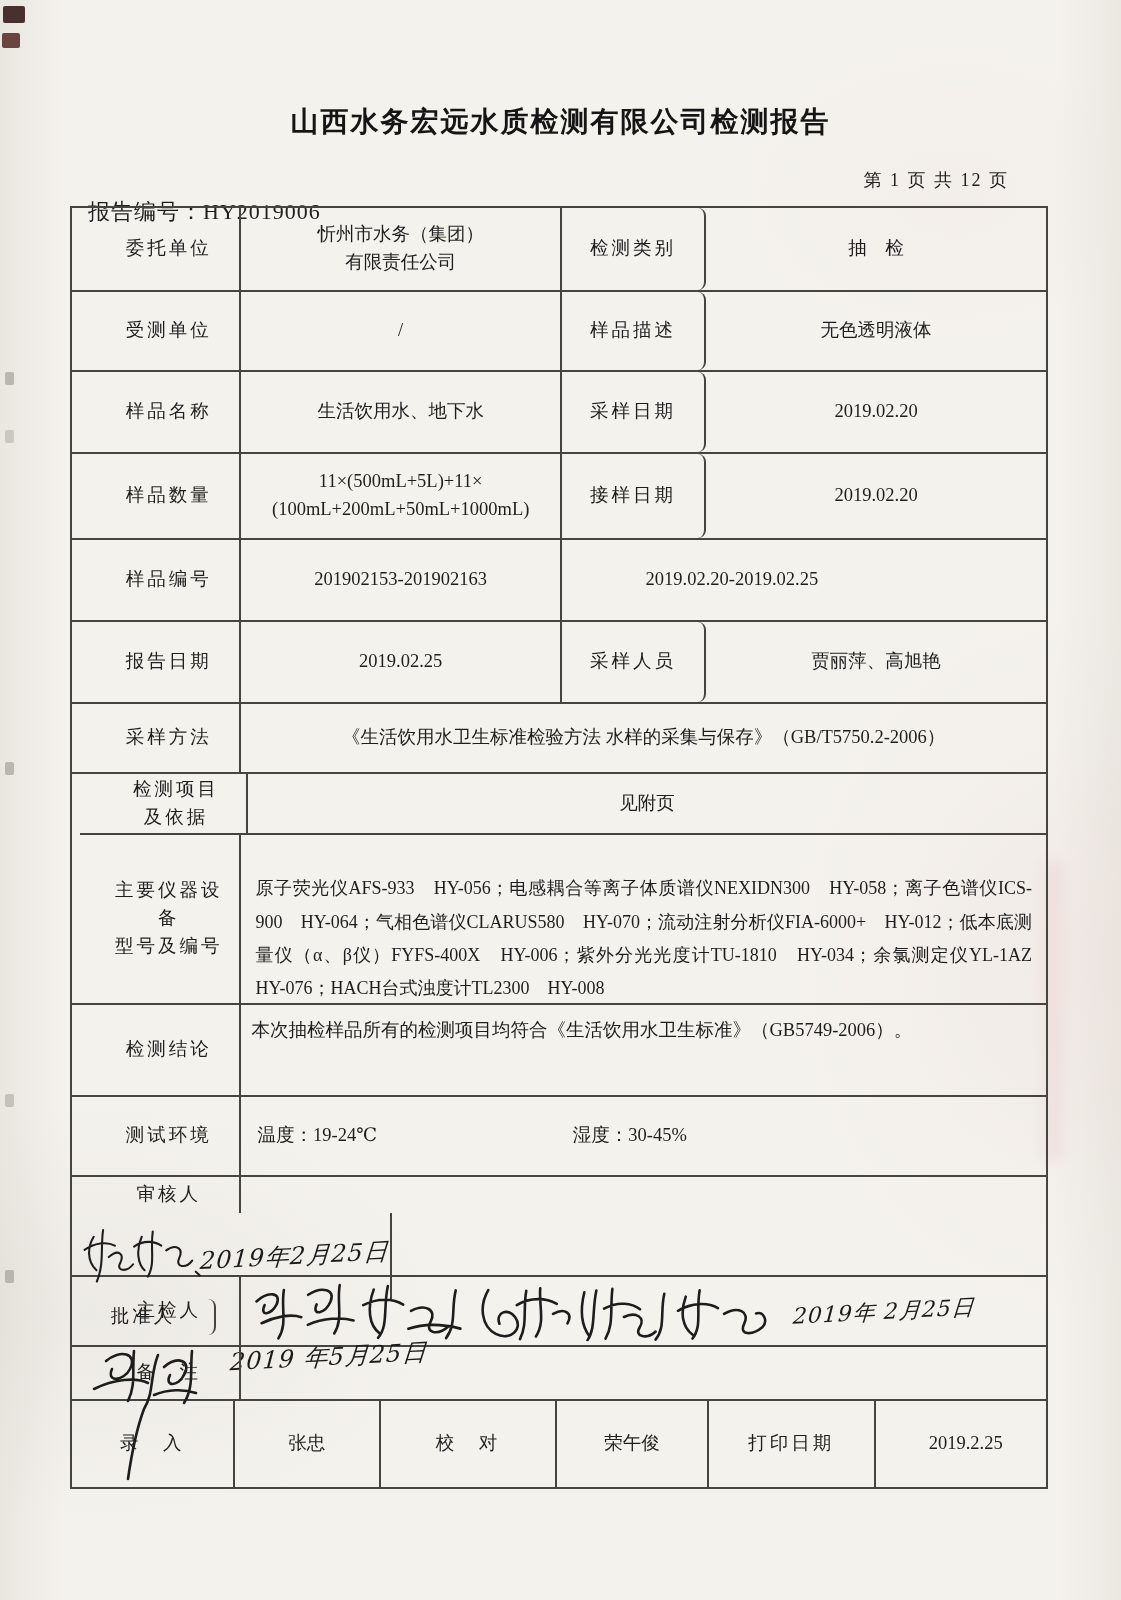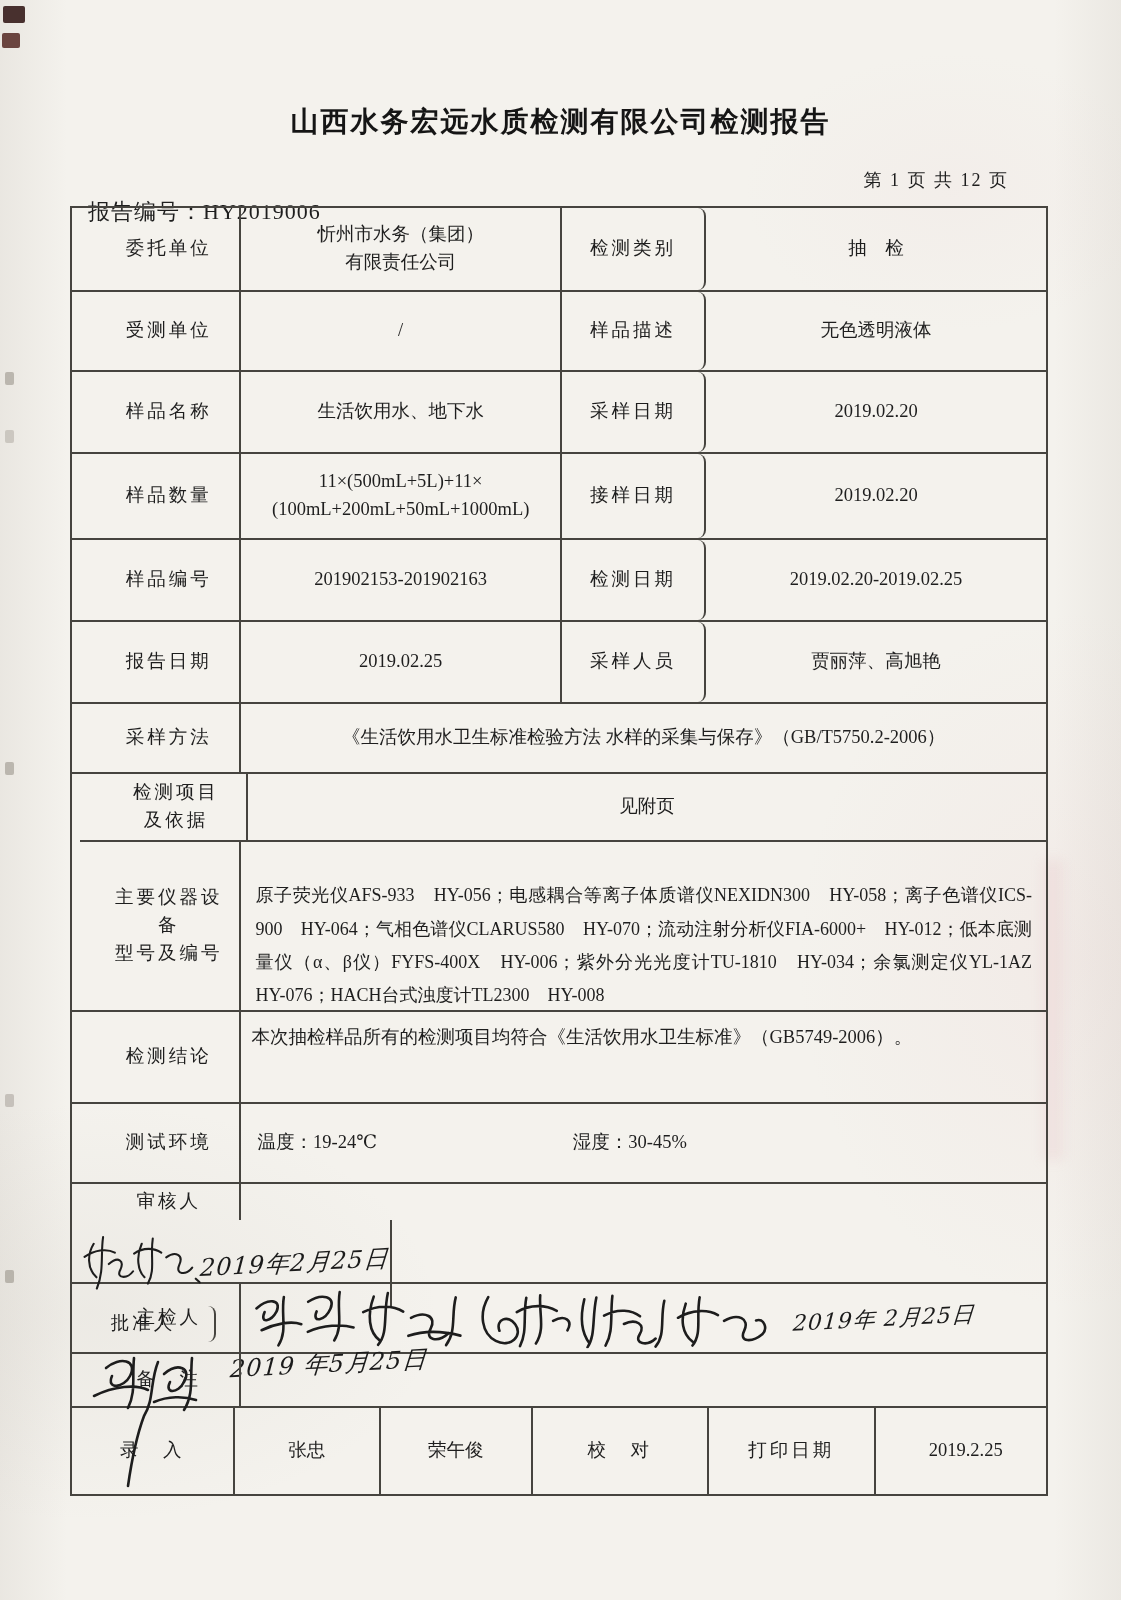--- a/index.html
+++ b/index.html
@@ -161,23 +161,20 @@
         </div>
     </div>
 
     <div class="t-row" style="height:82px;">
       <div class="t-cell c1 label">
           <span>样品编号</span>
         </div>
       <div class="t-cell c2">
           <span>201902153-201902163</span>
         </div>
-      <div class="t-cell c3 label">
-          <span>检测日期</span>
-        </div>
       <div class="t-cell c4">
           <span>2019.02.20-2019.02.25</span>
         </div>
     </div>
 
     <div class="t-row" style="height:82px;">
       <div class="t-cell c1 label">
           <span>报告日期</span>
         </div>
       <div class="t-cell c2">
@@ -193,21 +190,21 @@
 
     <div class="t-row" style="height:70px;">
       <div class="t-cell c1 label">
           <span>采样方法</span>
         </div>
       <div class="t-cell cspan3">
           <span>《生活饮用水卫生标准检验方法 水样的采集与保存》（GB/T5750.2-2006）</span>
         </div>
     </div>
 
-    <div class="t-row" style="height:68px;margin-left:8px;">
+    <div class="t-row" style="height:61px;margin-left:8px;">
       <div class="t-cell c1 label">
         <div class="two-line">
             <span>检测项目</span>
             <span>及依据</span>
           </div>
       </div>
       <div class="t-cell cspan3">
           <span>见附页</span>
         </div>
     </div>
@@ -298,26 +295,26 @@
         </div>
     </div>
 
     <div class="t-row" style="height:86px;">
       <div class="t-cell b1 label">
           <span>录　入</span>
         </div>
       <div class="t-cell b2">
           <span>张忠</span>
         </div>
+      <div class="t-cell b3 label">
+          <span>校　对</span>
+        </div>
       <div class="t-cell b4">
           <span>荣午俊</span>
         </div>
-      <div class="t-cell b3 label">
-          <span>校　对</span>
-        </div>
       <div class="t-cell b5 label">
           <span>打印日期</span>
         </div>
       <div class="t-cell b6">
           <span>2019.2.25</span>
         </div>
     </div>
 
   </div>
 </div>

